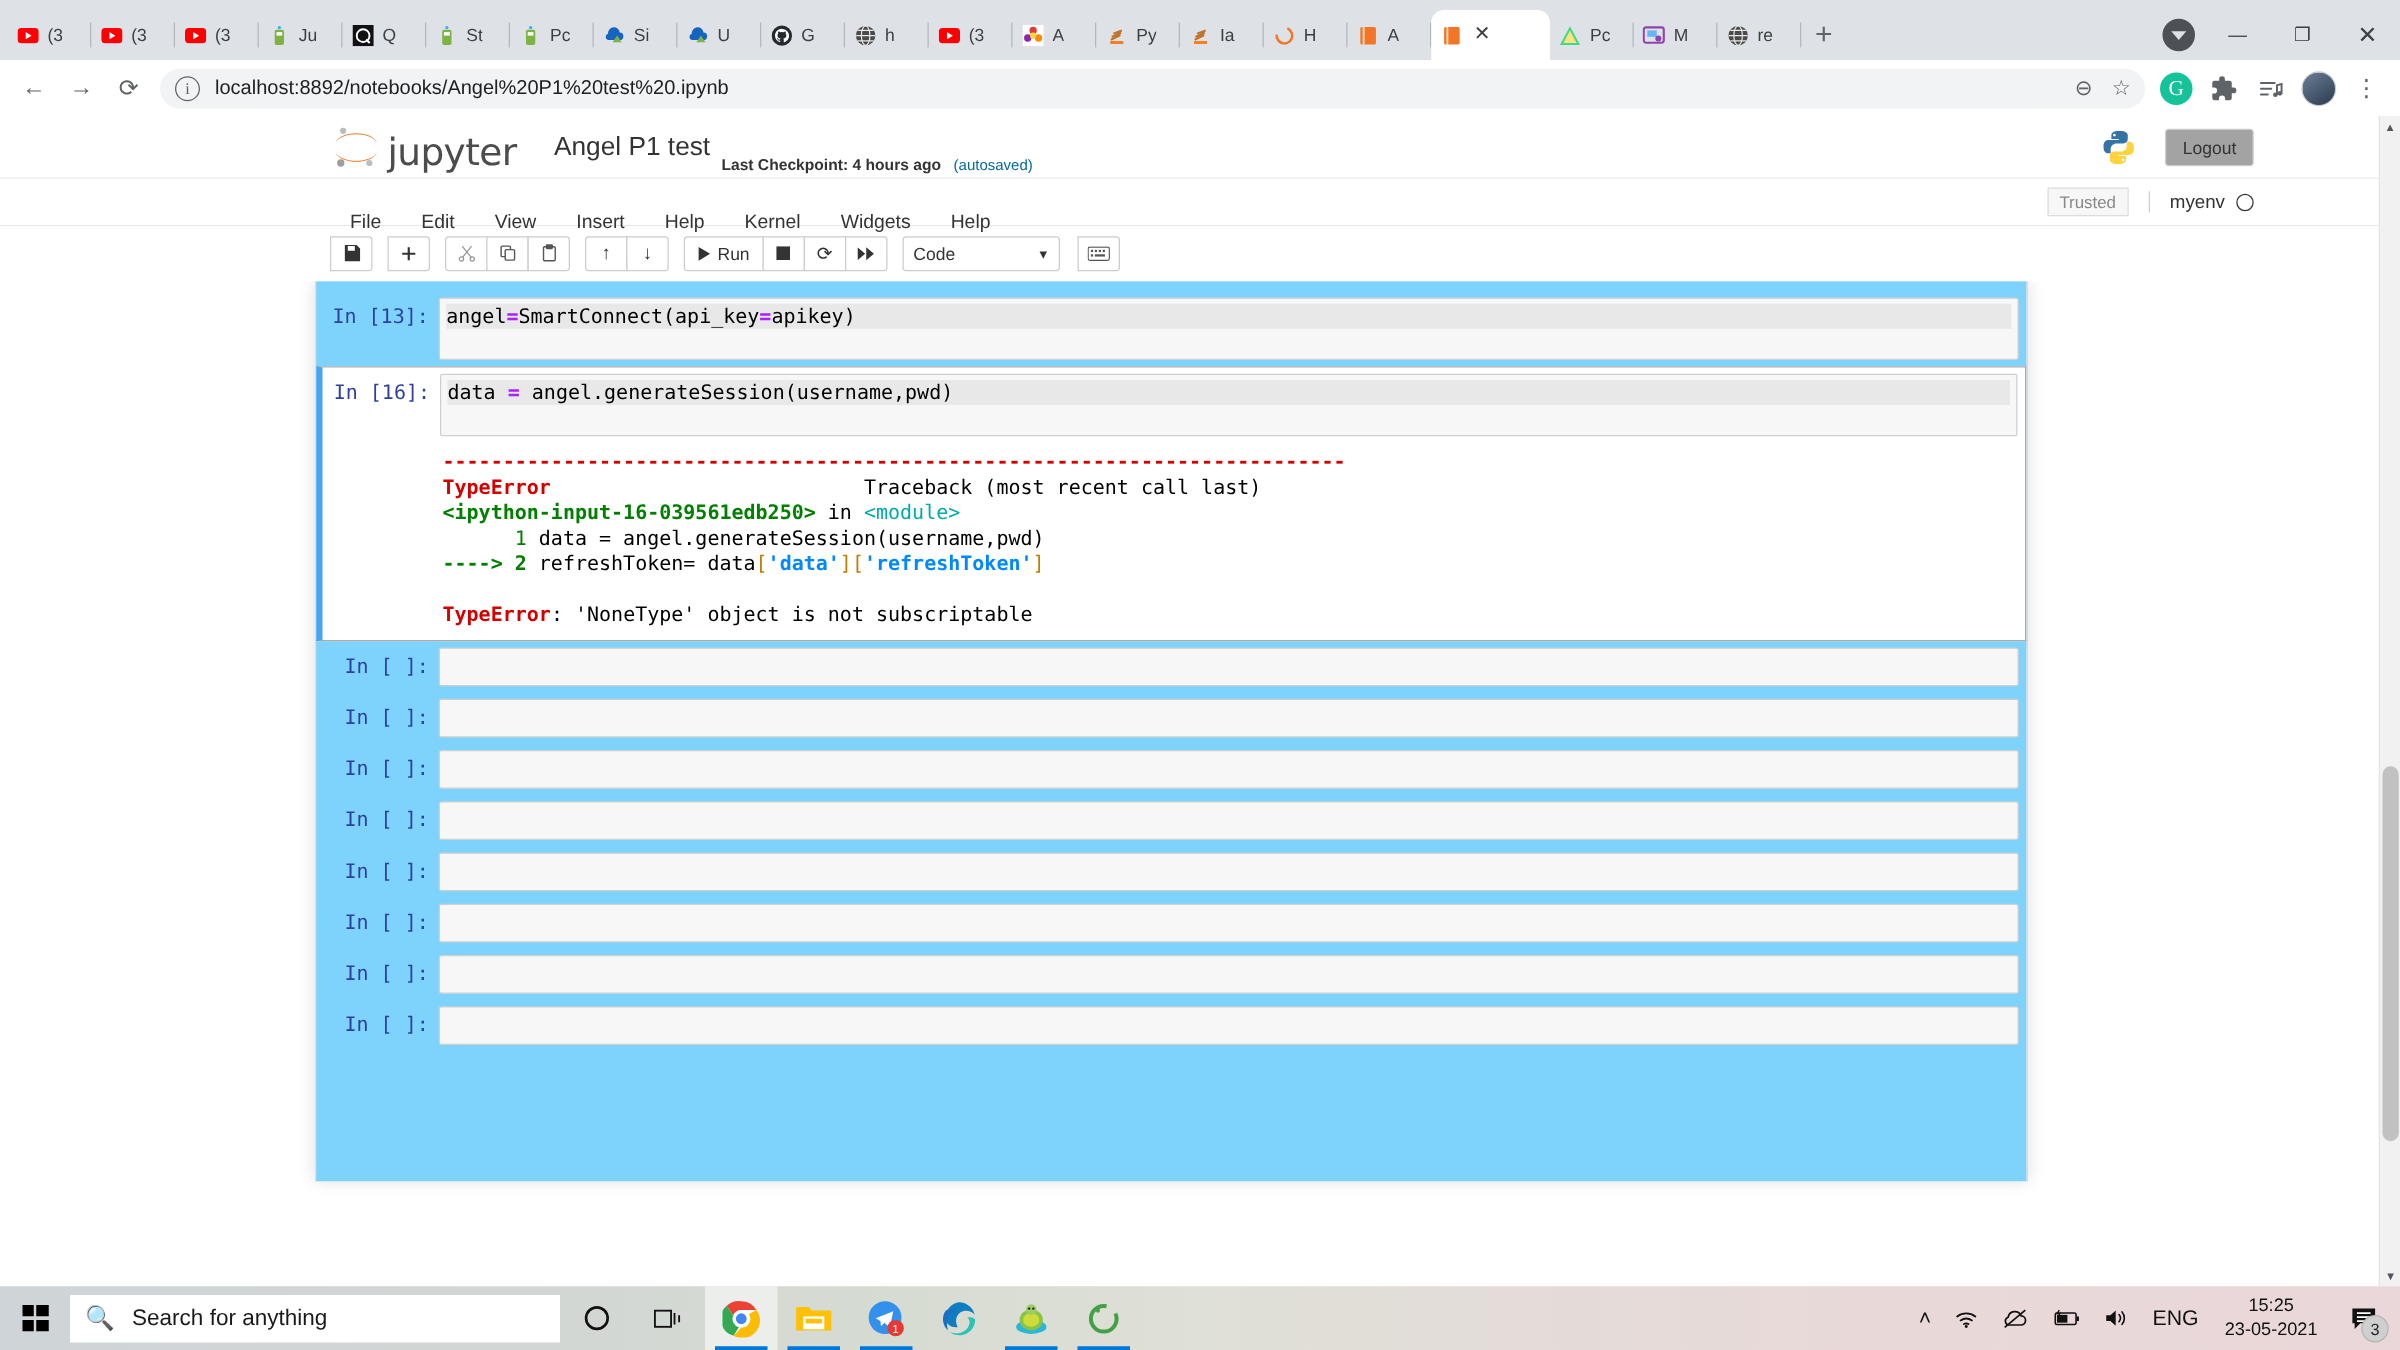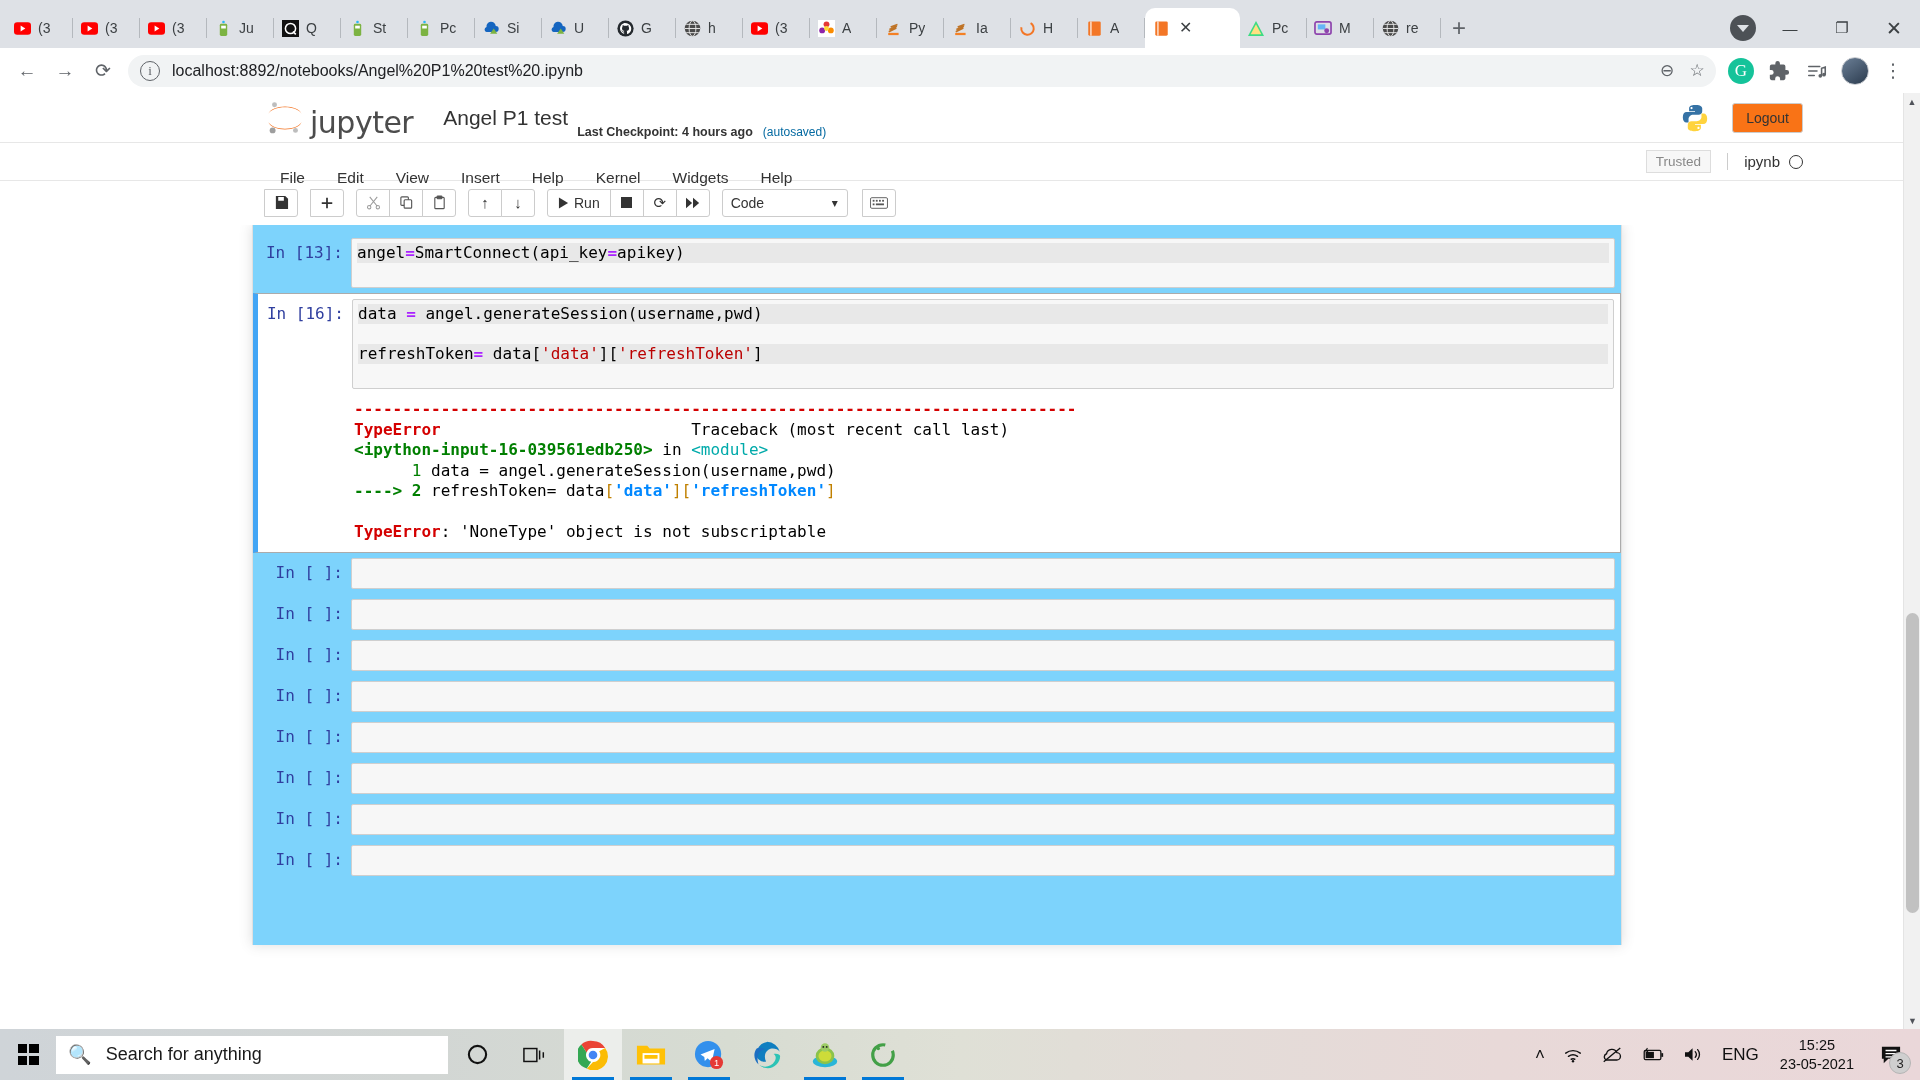--- a/index.html
+++ b/index.html
@@ -69,21 +69,21 @@
   .jheader { background: #fff; border-bottom: 1px solid #e7e7e7; height: 50px;
              display: flex; align-items: center; padding: 0 0 0 264px; }
   .jlogo { display: flex; align-items: flex-end; }
   .jlogo svg { display: block; }
   .jlogo .word { font-size: 30px; color: #4c4c4c; font-family: "DejaVu Sans", sans-serif;
                  letter-spacing: -0.5px; margin-left: 4px; line-height: 0.95; }
   .nbname { font-size: 21px; color: #333; margin-left: 30px; }
   .ckpt { font-size: 12.5px; color: #333; margin-left: 9px; align-self: flex-end; padding-bottom: 3px; font-weight: bold; }
   .autosv { font-size: 12px; color: #0369a1; margin-left: 10px; align-self: flex-end; padding-bottom: 3px; }
   .hdr-right { margin-left: auto; display: flex; align-items: center; padding-right: 100px; gap: 22px; }
-  .logoutbtn { border: 1px solid #ccc; background: #f97316; border-radius: 3px; font-size: 14px;
+  .logoutbtn { border: 1px solid #ccc; background: #a3a3a3; border-radius: 3px; font-size: 14px;
                color: #333; padding: 6px 13px; font-family: "Liberation Sans", sans-serif; }
 
   .menubar { background: #fff; border-bottom: 1px solid #e7e7e7; height: 38px; display: flex;
              align-items: center; padding-left: 264px; }
   .menubar .mi { font-size: 15.5px; color: #333; padding: 0 16px; line-height: 38px; }
   .menu-right { margin-left: auto; display: flex; align-items: center; padding-right: 100px; gap: 16px; }
   .trusted { border: 1px solid #ddd; color: #888; font-size: 13.5px; padding: 3px 9px; background: #f7f7f7; }
   .kernelname { font-size: 15px; color: #333; border-left: 1px solid #ccc; padding-left: 16px;
                 display: flex; align-items: center; gap: 9px; }
   .kcircle { width: 14px; height: 14px; border: 1.6px solid #333; border-radius: 50%; }
@@ -473,21 +473,21 @@
             <div class="mi">View</div>
             <div class="mi">Insert</div>
             <div class="mi">Help</div>
             <div class="mi">Kernel</div>
             <div class="mi">Widgets</div>
             <div class="mi">Help</div>
           </div>
         <div class="menu-right">
           <div class="trusted">Trusted</div>
           <div class="kernelname">
-            <span>ipynb</span>
+            <span>myenv</span>
             <span class="kcircle"></span>
           </div>
         </div>
       </div>
 
       <div class="toolbar">
         <div class="tgroup">
           <div class="tbtn">
             <svg width="15" height="15" viewBox="0 0 16 16">
               <path fill="#333" d="M2 1h10l3 3v11H2V1zm2.5 1v4h6V2h-6zM4 9h8v5H4V9z"></path>
@@ -581,21 +581,20 @@
                   <div class="code"><span class="codeline">angel<span class="k-op">=</span>SmartConnect(api_key<span class="k-op">=</span>apikey)</span>
 </div>
                 </div>
               </div>
             </div>
             <div class="cell selected">
               <div class="prompt">In [16]:</div>
               <div class="cellbody">
                 <div class="inputarea">
                   <div class="code"><span class="codeline">data <span class="k-op">=</span> angel.generateSession(username,pwd)</span>
-<span class="codeline">refreshToken<span class="k-op">=</span> data[<span class="k-str">'data'</span>][<span class="k-str">'refreshToken'</span>]</span>
 </div>
                 </div>
                 <div class="outarea"><span class="tb-dash">---------------------------------------------------------------------------</span>
 <span class="tb-red">TypeError</span>                          Traceback (most recent call last)
 <span class="tb-green">&lt;ipython-input-16-039561edb250&gt;</span> in <span class="tb-teal">&lt;module&gt;</span>
 <span class="tb-num">      1 </span>data = angel.generateSession(username,pwd)
 <span class="tb-green">----&gt; 2 </span>refreshToken= data<span class="tb-brack">[</span><span class="tb-blue">'data'</span><span class="tb-brack">][</span><span class="tb-blue">'refreshToken'</span><span class="tb-brack">]</span>
 
 <span class="tb-red">TypeError</span>: 'NoneType' object is not subscriptable</div>
               </div>

